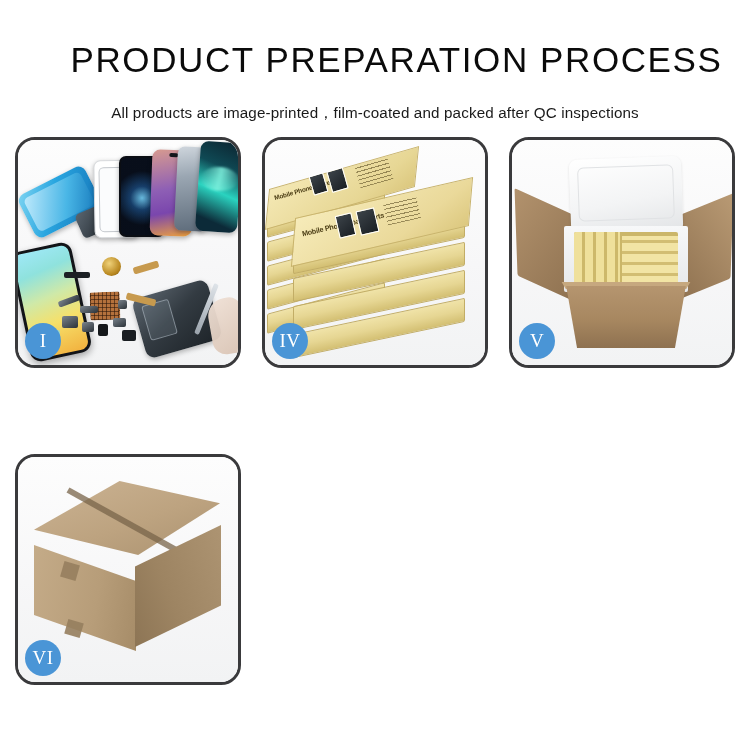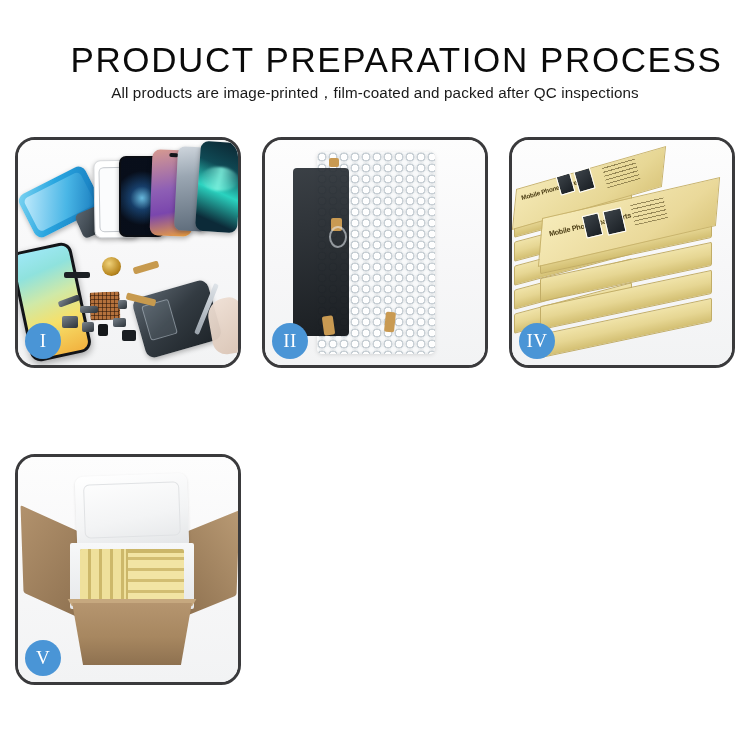--- a/index.html
+++ b/index.html
@@ -25,21 +25,21 @@
     line-height: 1.05;
     white-space: nowrap;
     padding-left: 43px;
   }
 
   .sub-title {
     font-family: "Liberation Sans", sans-serif;
     font-size: 15.2px;
     font-weight: 400;
     color: #1a1a1a;
-    margin-top: 4px;
+    margin-top: 24px;
     letter-spacing: 0.15px;
     white-space: nowrap;
   }
 
   
   .grid {
     position: absolute;
     left: 15px;
     top: 137px;
     width: 720px;
@@ -491,32 +491,20 @@
       <div class="prt s7"></div>
       <div class="prt s8"></div>
       <div class="prt s9"></div>
       <div class="prt s10"></div>
       <div class="tweezer"></div>
       <div class="hand"></div>
     </div>
     <div class="badge">I</div>
   </div>
 
-  <div class="panel p2">
-    <div class="panel-stage">
-      <div class="wrap"></div>
-      <div class="inner"></div>
-      <div class="tape t1"></div>
-      <div class="tape t2"></div>
-      <div class="tape t3"></div>
-      <div class="tape t4"></div>
-      <div class="connector"></div>
-    </div>
-    <div class="badge">II</div>
-  </div>
 
 
   <div class="panel p4">
     <div class="panel-stage">
       <div class="stack">
         <div class="bx bl5"></div>
         <div class="bx bl4"></div>
         <div class="bx bl3"></div>
         <div class="bx bl2"></div>
         <div class="bx bl1"></div>
@@ -549,14 +537,25 @@
       <div class="inner-well">
         <div class="ystack-a"></div>
         <div class="ystack-b"></div>
       </div>
       <div class="carton-rim"></div>
       <div class="carton-front"></div>
     </div>
     <div class="badge">V</div>
   </div>
 
+  <div class="panel p6">
+    <div class="panel-stage">
+      <div class="top"></div>
+      <div class="seam"></div>
+      <div class="left"></div>
+      <div class="right"></div>
+      <div class="tape-a"></div>
+      <div class="tape-b"></div>
+    </div>
+    <div class="badge">VI</div>
+  </div>
 
 </div>
 
 </body></html>

